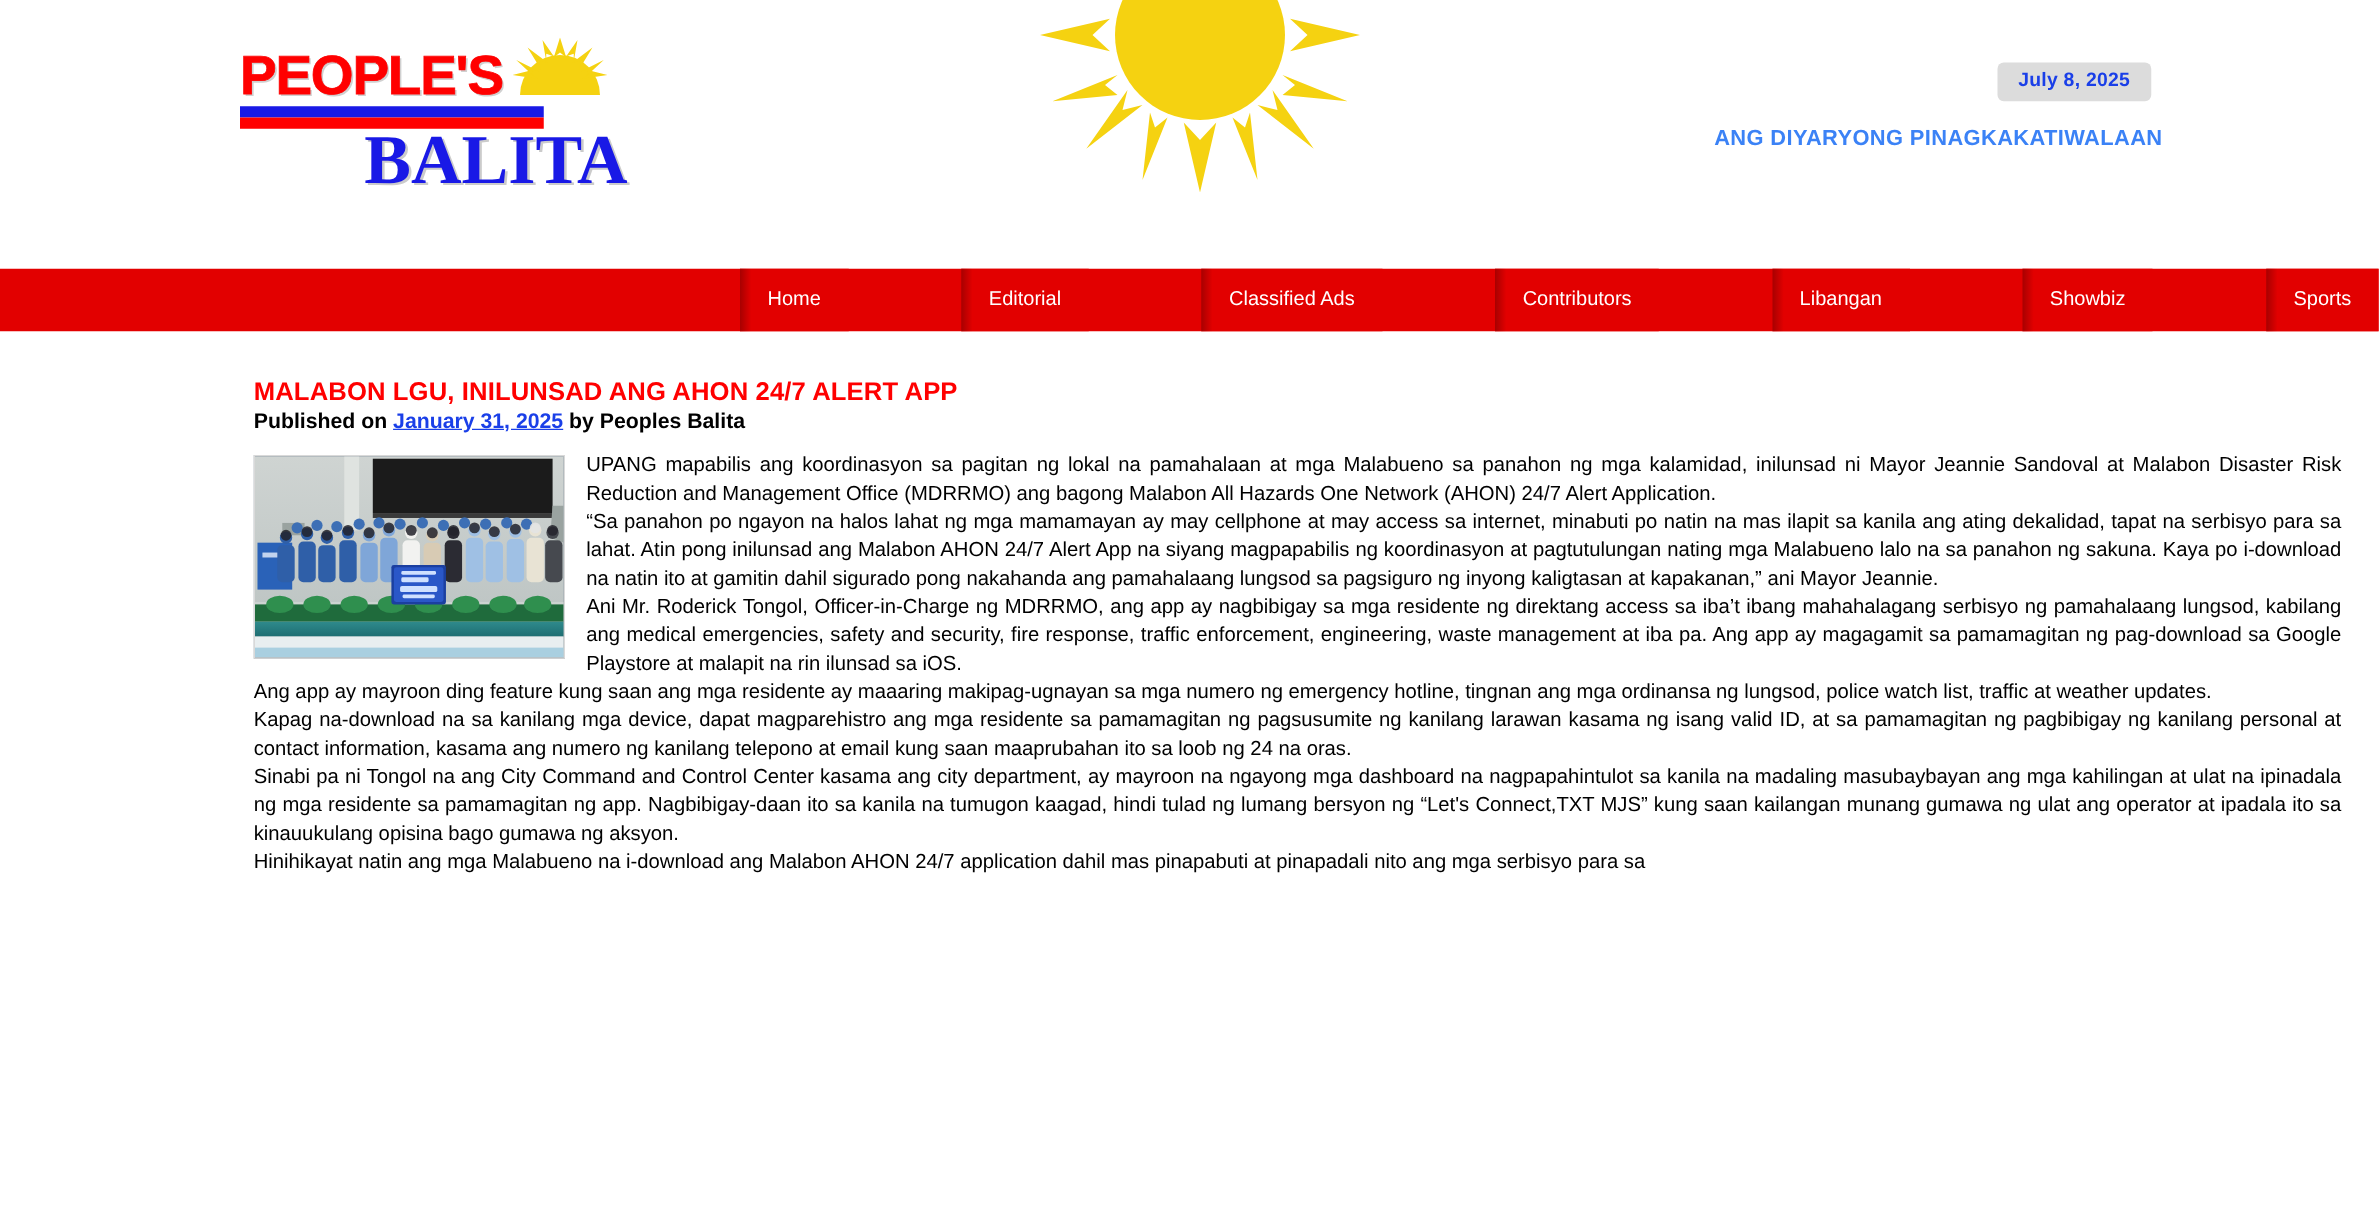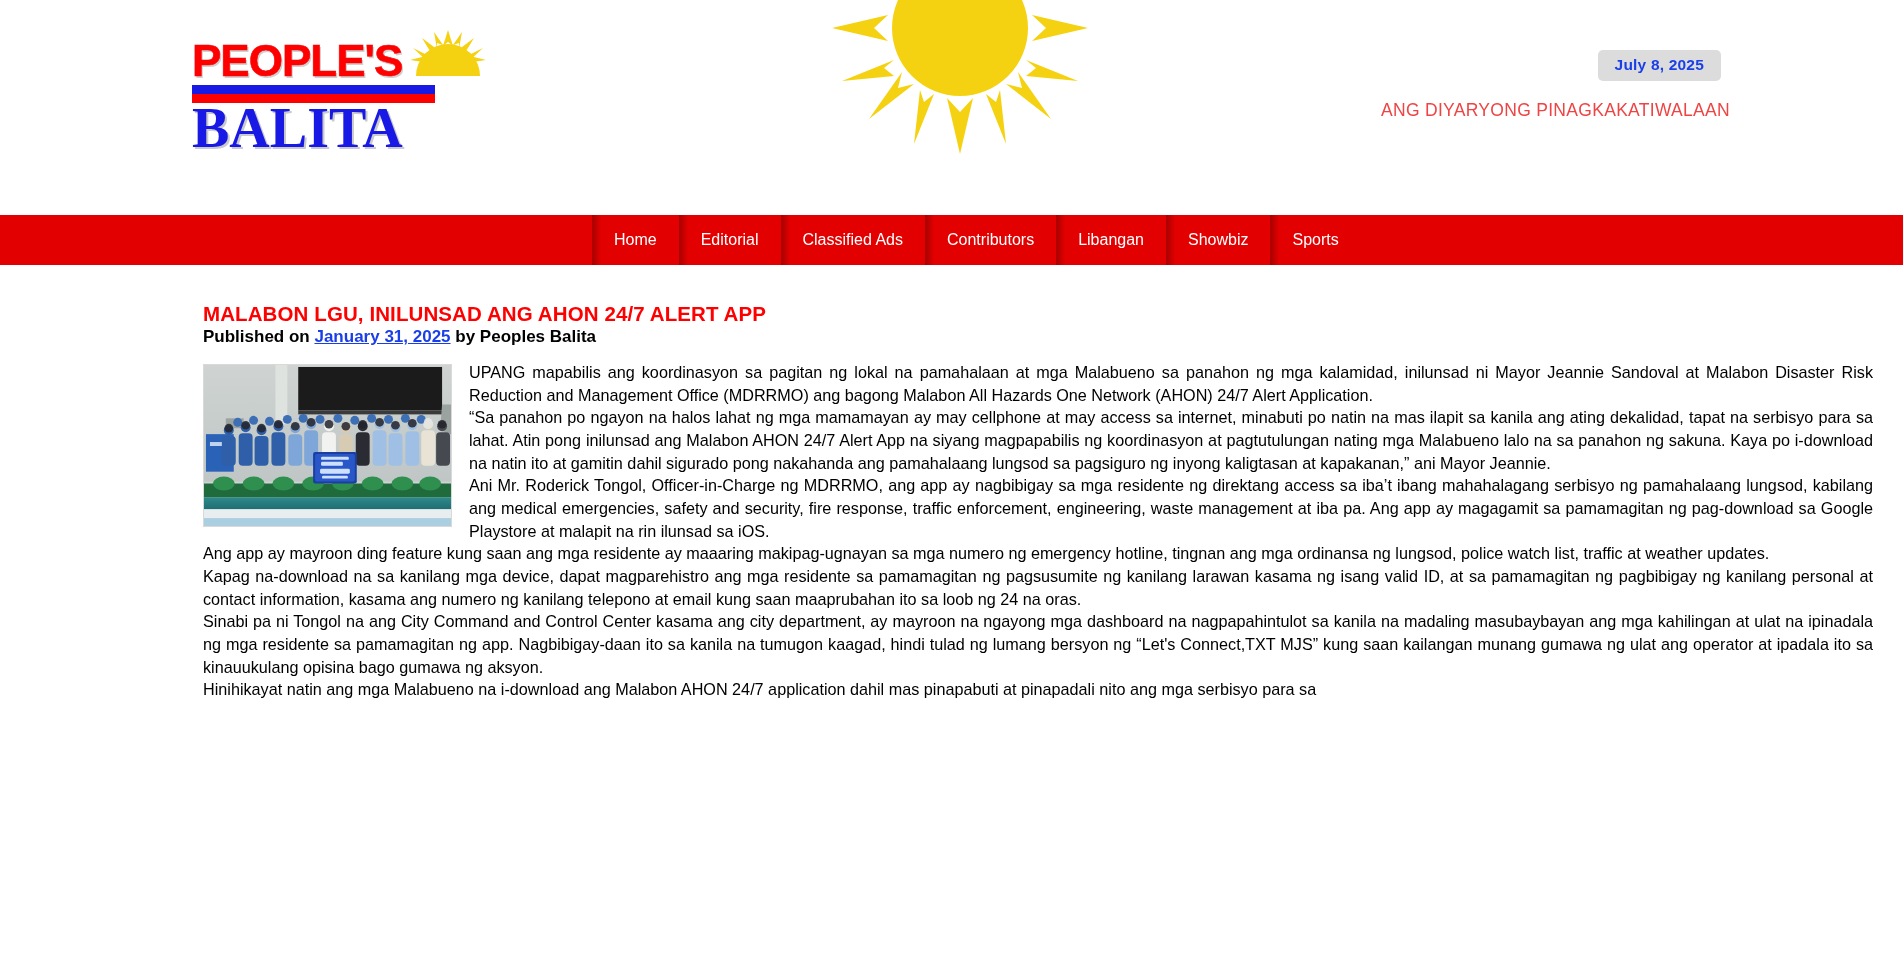--- a/index.html
+++ b/index.html
@@ -12,20 +12,21 @@
   }
 
   #page { position: relative; width: 1903px; height: 965px; background: #fff; }
 
   
   .masthead {
     position: relative;
     height: 215px;
     background: #ffffff;
     overflow: hidden;
+    text-align: right;
   }
 
   
   .big-sun {
     position: absolute;
     left: 810px; top: -100px;
     width: 300px; height: 260px;
     pointer-events: none;
   }
 
@@ -70,34 +71,35 @@
     border-radius: 5px;
     padding: 6px 17px 7px 17px;
     color: #1a3fe8;
     font-size: 15.5px;
     font-weight: bold;
     letter-spacing: .2px;
   }
   .tagline {
     position: absolute;
     right: 173px; top: 100px;
-    color: #ef4444;
+    color: #3b82f6;
     font-size: 17.5px;
-    font-weight: normal;
+    font-weight: bold;
     letter-spacing: .3px;
   }
 
   
   .navbar {
     position: relative;
     height: 50px;
     background: #e20000;
     display: flex;
     align-items: stretch;
     padding-left: 592px;
+    justify-content: space-between;
   }
   .nav-item {
     display: flex; align-items: center;
     padding: 0 22px;
     color: #ffffff;
     font-size: 16px;
     line-height: 1;
     background: #e20000;
     cursor: pointer;
     position: relative;

